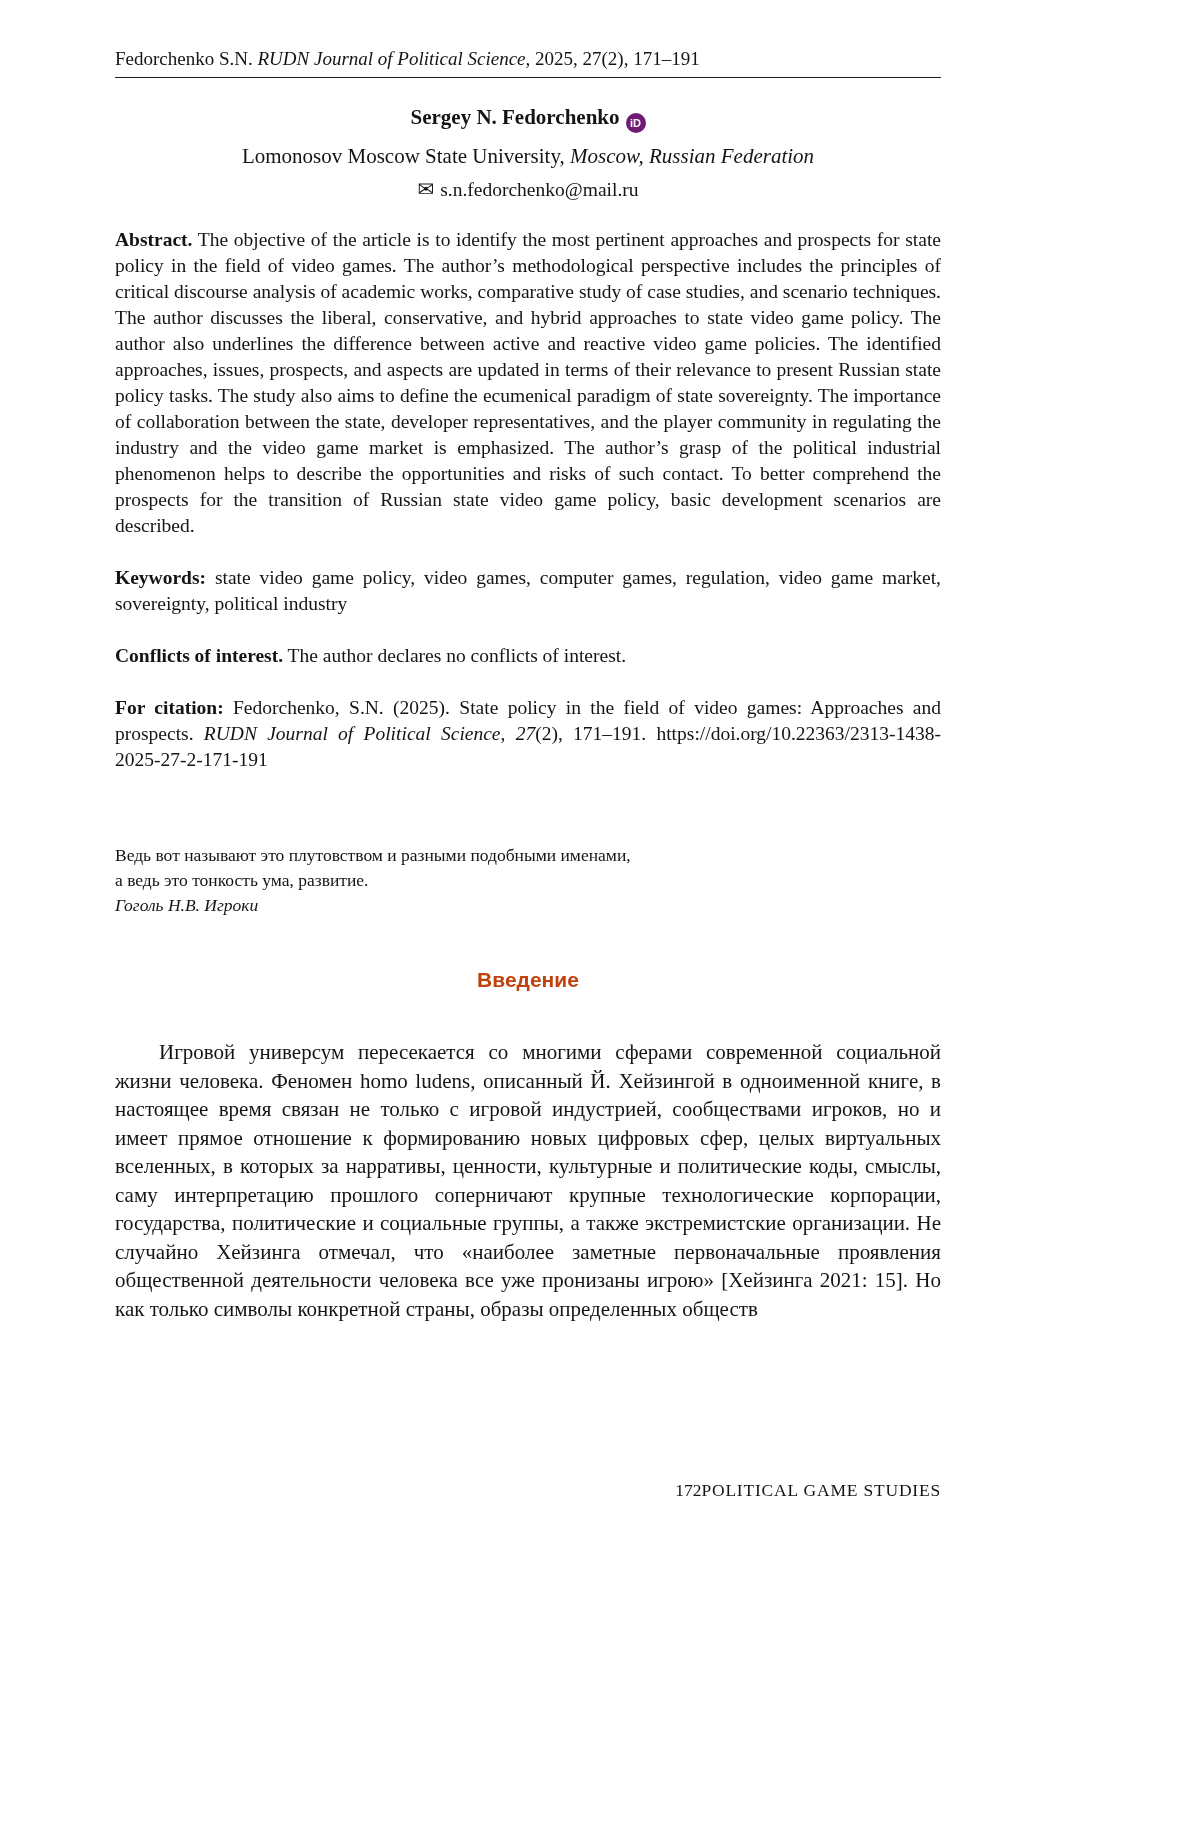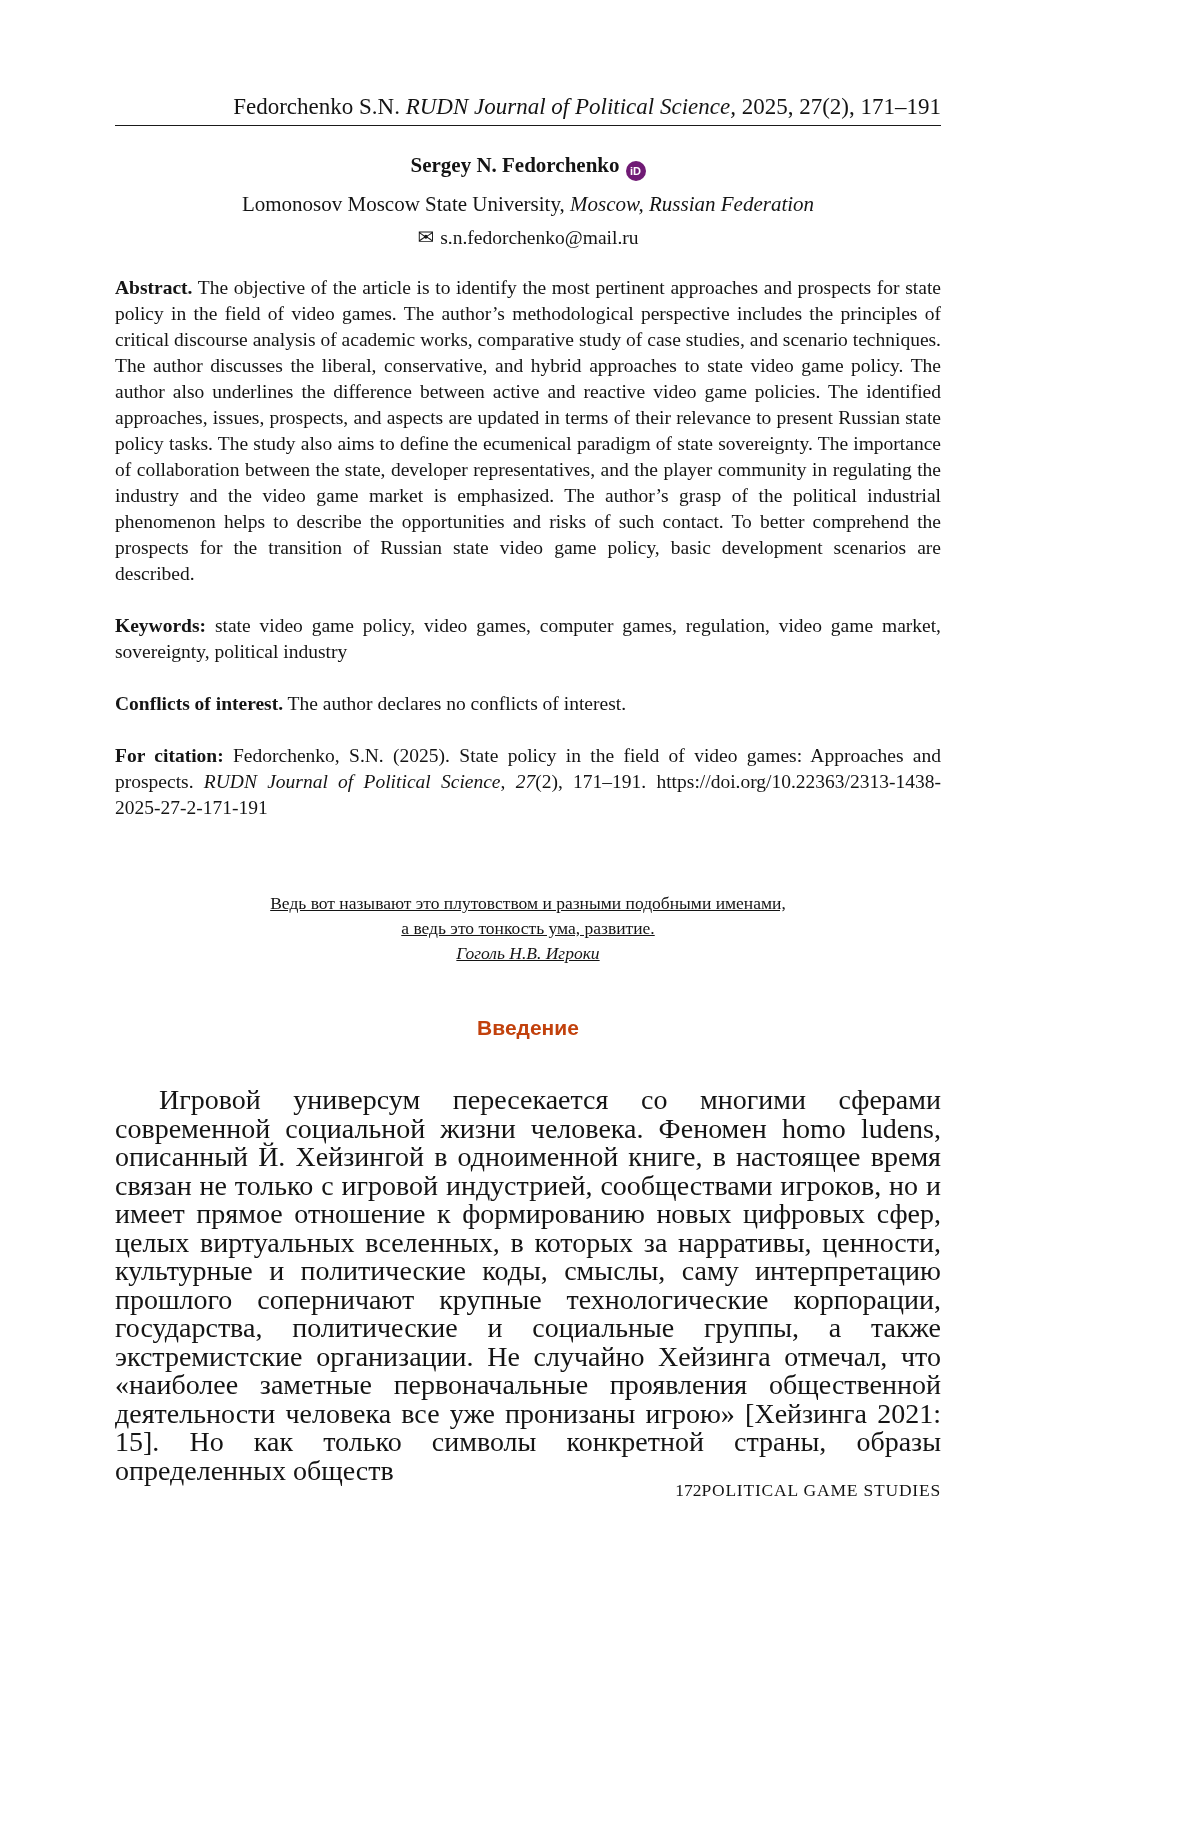--- a/index.html
+++ b/index.html
@@ -12,23 +12,23 @@
     color: #141414;
     overflow: hidden;
   }
   .content {
     position: absolute;
     left: 115px;
     top: 0;
     width: 826px;
   }
   .runhead {
-    padding-top: 96px;
-    text-align: right;
-    font-size: 23px;
+    padding-top: 48px;
+    text-align: left;
+    font-size: 19px;
     line-height: 21px;
     white-space: nowrap;
   }
   .rule {
     border: none;
     border-top: 1.8px solid #1a1a1a;
     margin-top: 8px;
   }
   .title {
     margin-top: 17px;
@@ -78,36 +78,35 @@
   .para {
     margin-top: 26px;
     font-size: 19.5px;
     line-height: 26px;
     text-align: justify;
   }
   .para b { font-weight: 700; }
   i { font-style: italic; }
   .epigraph {
     margin-top: 70px;
-    text-align: center;
+    text-align: left;
     font-size: 17.5px;
     line-height: 25px;
-    text-decoration: underline;
   }
   .section-heading {
     margin-top: 50px;
     text-align: center;
     font-family: "Liberation Sans", sans-serif;
     font-weight: 700;
     font-size: 21px;
     color: #c2410c;
   }
   .body-para {
     margin-top: 46px;
-    font-size: 28px;
+    font-size: 21px;
     line-height: 28.5px;
     text-align: justify;
     text-indent: 44px;
   }
   .footer {
     position: absolute;
     left: 115px;
     top: 1480px;
     width: 826px;
     display: flex;

